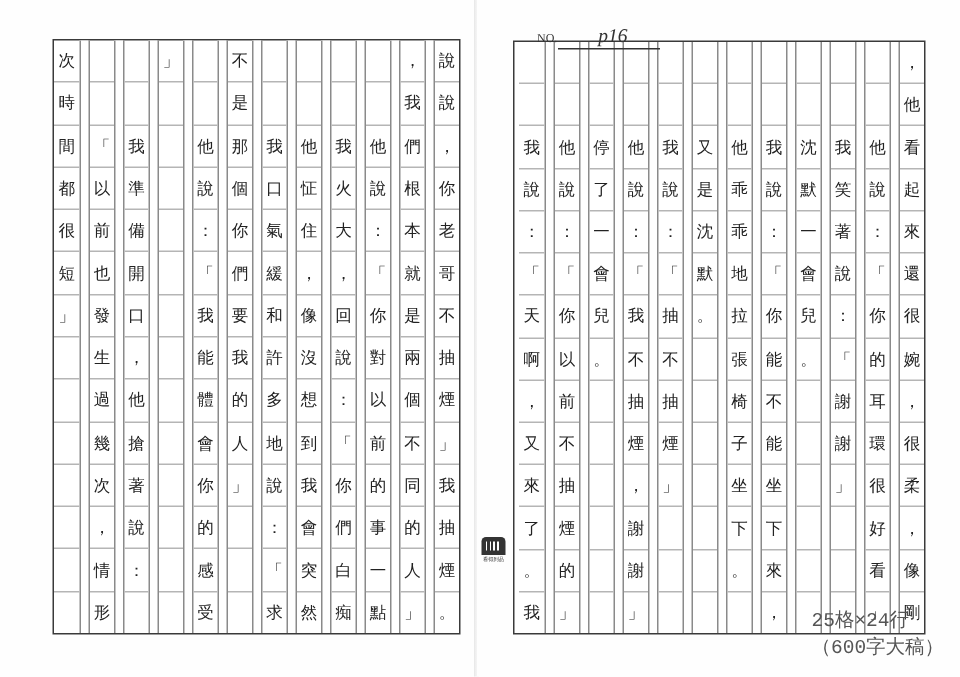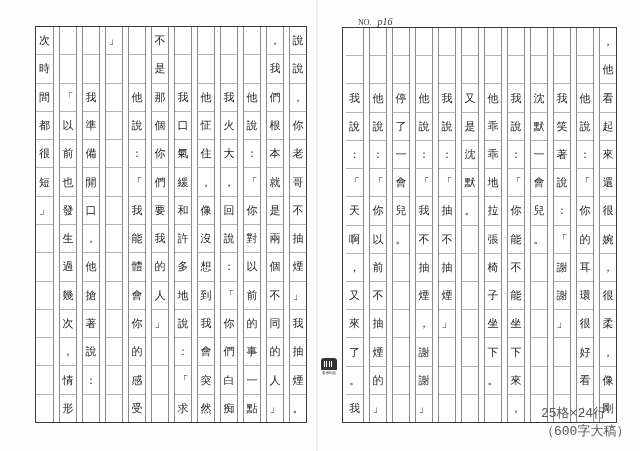--- a/index.html
+++ b/index.html
@@ -51,21 +51,21 @@
     box-sizing: border-box;
     background: #fff;
   }
   .page-no {
     position: absolute; left: 358px; top: 16px;
     font-size: 8px; color: #333;
     font-family: "Liberation Serif", serif;
   }
   .page-no .val {
     display: inline-block; min-width: 62px; border-bottom: 1px solid #333;
-    font-style: italic; font-size: 10px; padding-left: 6px;
+    font-style: italic; font-size: 13px; padding-left: 6px; text-align: center;
   }
   .footer-note {
     position: absolute; left: 541px; top: 404px;
     font-size: 13px; color: #555;
     font-family: Liberation Mono, monospace;
   }
   .logo {
     position: absolute; left: 318px; top: 358px; width: 22px; height: 22px;
     display: flex; flex-direction: column; align-items: center;
   }

